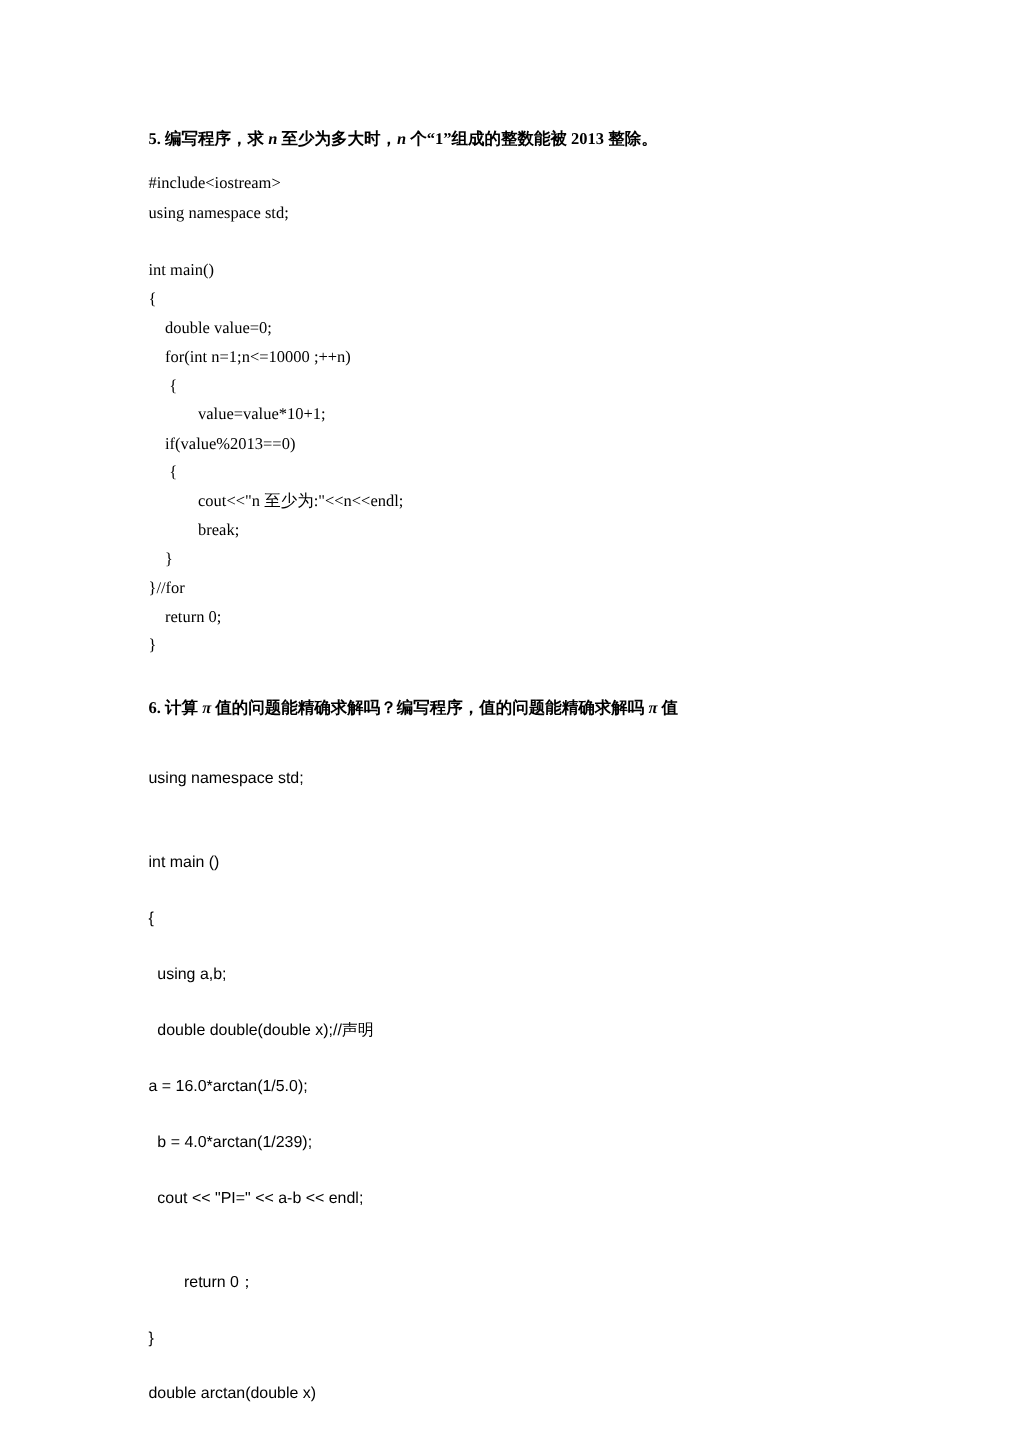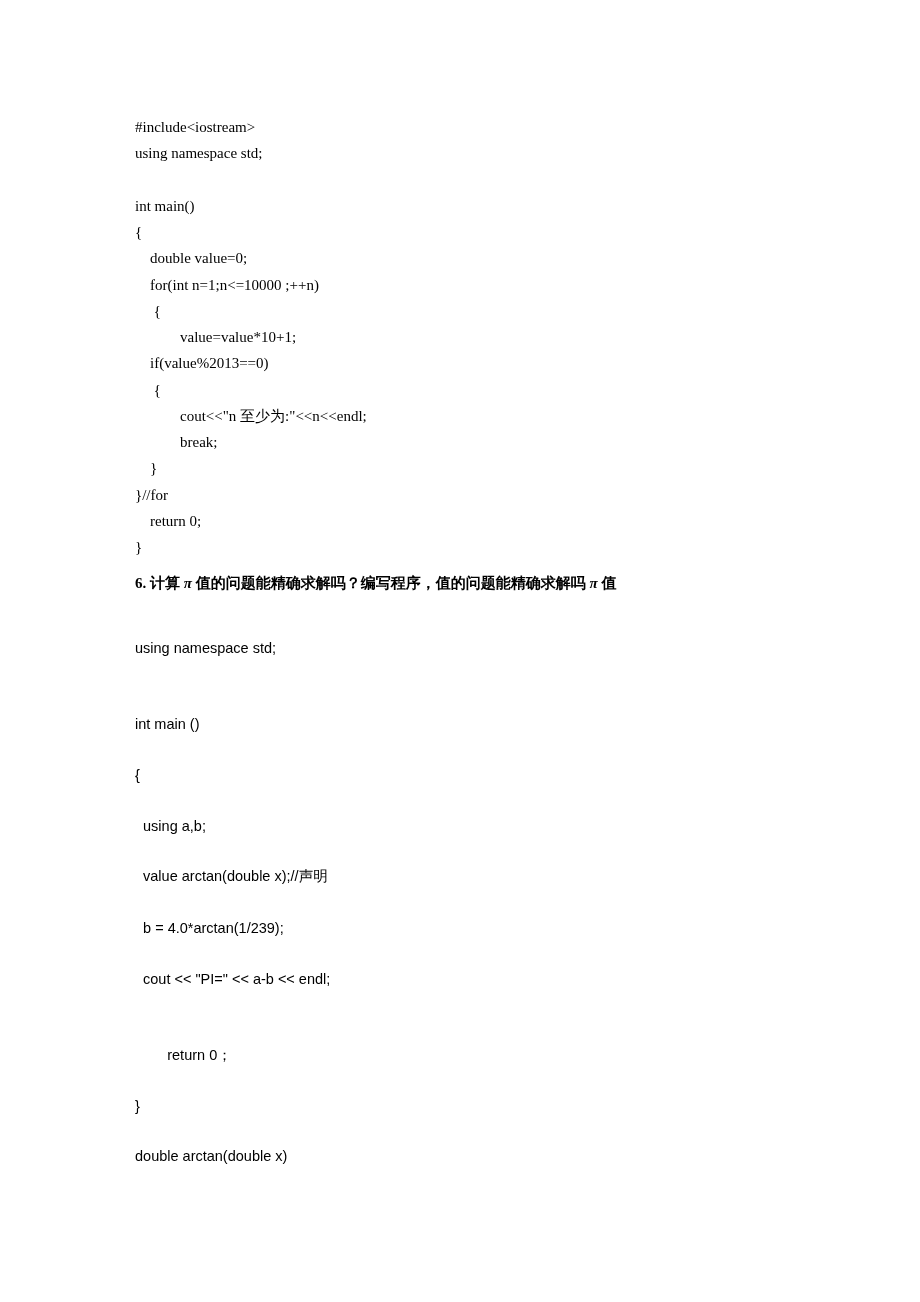--- a/index.html
+++ b/index.html
@@ -20,41 +20,44 @@
     font-weight: bold;
     margin-bottom: 14px;
   }
   .italic-var {
     font-style: italic;
     font-weight: bold;
   }
   .code-block {
     font-family: "Times New Roman", serif;
     white-space: pre;
-    margin-bottom: 10px;
+    margin-bottom: 30px;
   }
   .code-block-arial {
     font-family: Arial, "Helvetica Neue", sans-serif;
     white-space: pre;
     font-size: 14.5px;
     line-height: 1.75;
   }
   .cjk-comment {
     font-family: Liberation Mono, monospace;
   }
   .pi {
     font-style: italic;
     font-weight: bold;
   }
 </style>
 </head>
 <body>
 
 <div class="page">
 
+  <div class="heading">
+    <span>5.  编写程序，求 </span><span class="italic-var">n</span><span> 至少为多大时，</span><span class="italic-var">n</span><span> 个“1”组成的整数能被 2013 整除。</span>
+  </div>
 
   <div class="code-block">#include&lt;iostream&gt;
 using namespace std;
 
 int main()
 {
     double value=0;
     for(int n=1;n&lt;=10000 ;++n)
      {
             value=value*10+1;
@@ -70,21 +73,22 @@
   <div class="heading">
     <span>6.  计算 </span><span class="pi">π</span><span> 值的问题能精确求解吗？编写程序，值的问题能精确求解吗 </span><span class="pi">π</span><span> 值</span>
   </div>
 
   <div class="code-block-arial">
 <div>using namespace std;</div>
 <div></div>
 <div>int main ()</div>
 <div>{</div>
 <div>  using a,b;</div>
-<div><span>  value arctan(double x);//</span><span class="cjk-comment">声明</span></div>
+<div><span>  double double(double x);//</span><span class="cjk-comment">声明</span></div>
+<div>a = 16.0*arctan(1/5.0);</div>
 <div>  b = 4.0*arctan(1/239);</div>
 <div>  cout &lt;&lt; "PI=" &lt;&lt; a-b &lt;&lt; endl;</div>
 <div></div>
 <div>        return 0；</div>
 <div>}</div>
 <div>double arctan(double x)</div>
 
 
 
 

